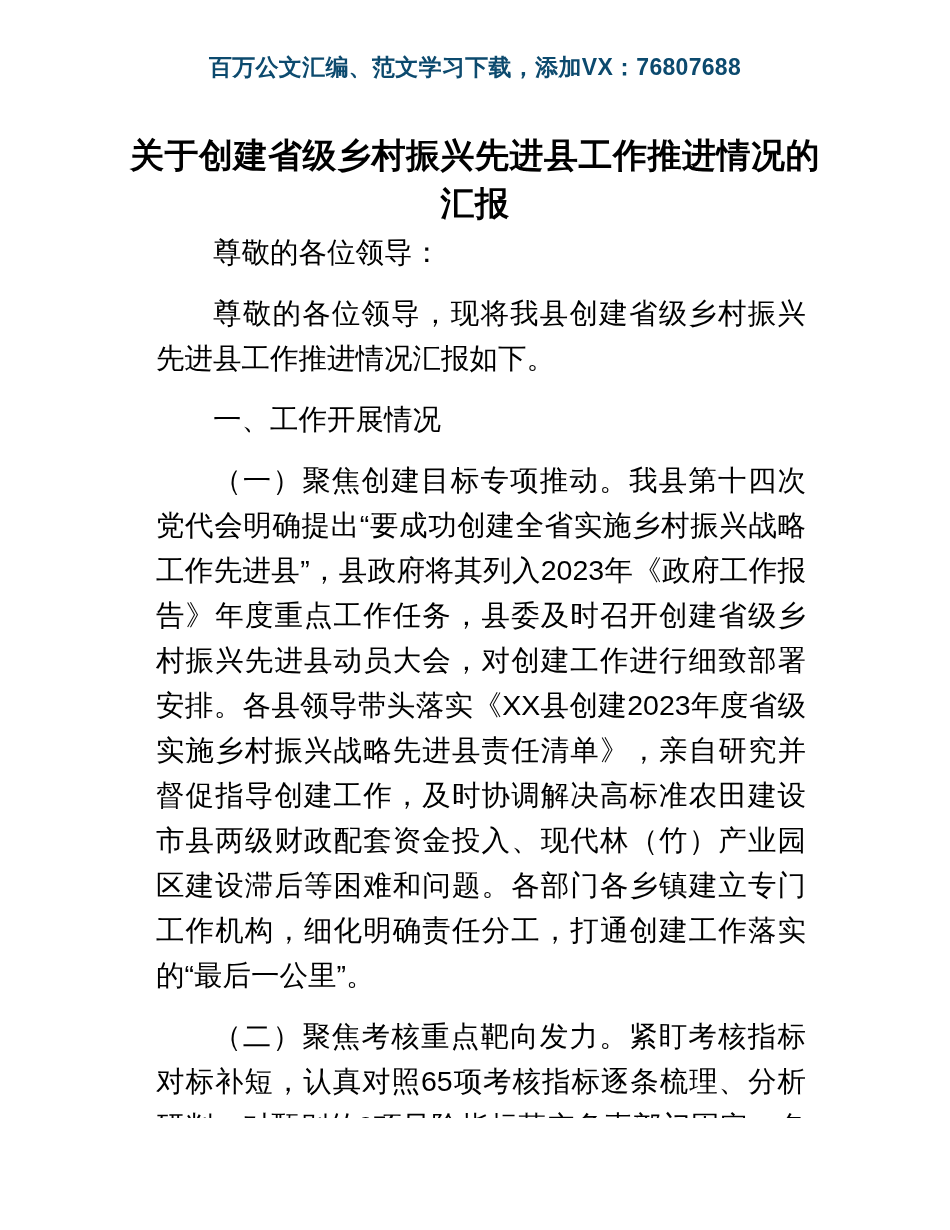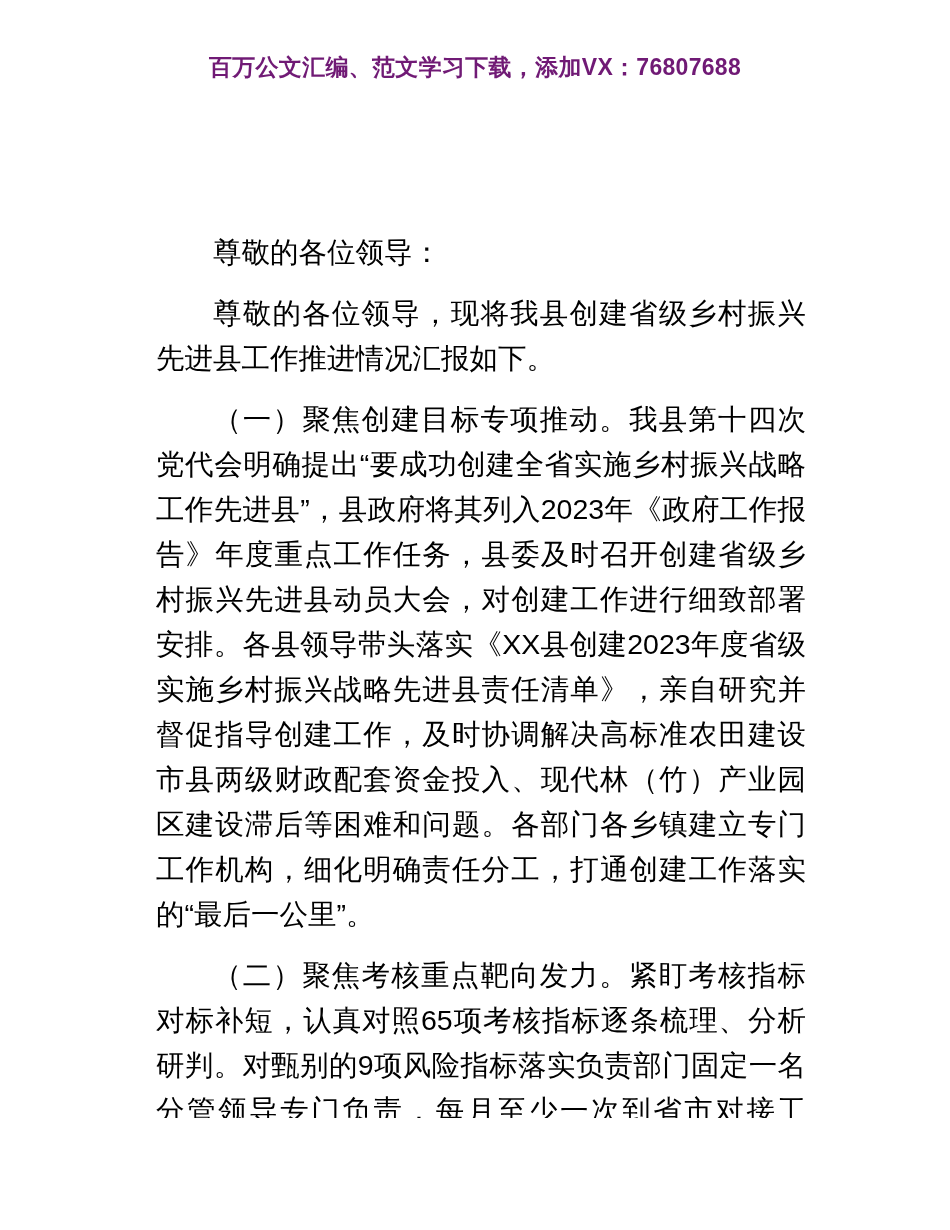--- a/index.html
+++ b/index.html
@@ -82,29 +82,31 @@
     width: 950px;
     height: 112px;
     background: #ffffff;
   }
 </style>
 </head>
 <body style="background: rgb(255, 255, 255); color: rgb(0, 0, 0);">
 
 <div class="page">
 
-  <div class="promo-banner" style="color: #701a75;">百万公文汇编、范文学习下载，添加VX：76807688</div>
+  <div class="promo-banner" style="color: #0c4a6e;">百万公文汇编、范文学习下载，添加VX：76807688</div>
 
+  <h1 class="doc-title">关于创建省级乡村振兴先进县工作推进情况的汇报</h1>
 
   <div class="doc-body">
 
     <p class="para indent">尊敬的各位领导：</p>
 
     <p class="para indent">尊敬的各位领导，现将我县创建省级乡村振兴先进县工作推进情况汇报如下。</p>
 
+    <p class="para indent">一、工作开展情况</p>
 
     <p class="para indent">（一）聚焦创建目标专项推动。我县第十四次党代会明确提出“要成功创建全省实施乡村振兴战略工作先进县”，县政府将其列入2023年《政府工作报告》年度重点工作任务，县委及时召开创建省级乡村振兴先进县动员大会，对创建工作进行细致部署安排。各县领导带头落实《XX县创建2023年度省级实施乡村振兴战略先进县责任清单》，亲自研究并督促指导创建工作，及时协调解决高标准农田建设市县两级财政配套资金投入、现代林（竹）产业园区建设滞后等困难和问题。各部门各乡镇建立专门工作机构，细化明确责任分工，打通创建工作落实的“最后一公里”。</p>
 
     <p class="para indent">（二）聚焦考核重点靶向发力。紧盯考核指标对标补短，认真对照65项考核指标逐条梳理、分析研判。对甄别的9项风险指标落实负责部门固定一名分管领导专门负责，每月至少一次到省市对接工作，及时掌握指标数据在全省排位等情况。针对粮食生产、生猪出栏、耕地保护等“一票否决”指标，层层压实责任，确保全面完成目标任务。三季度预计一产增加值</p>
 
   </div>
 
   <div class="clip-bottom"></div>
 
 </div>

